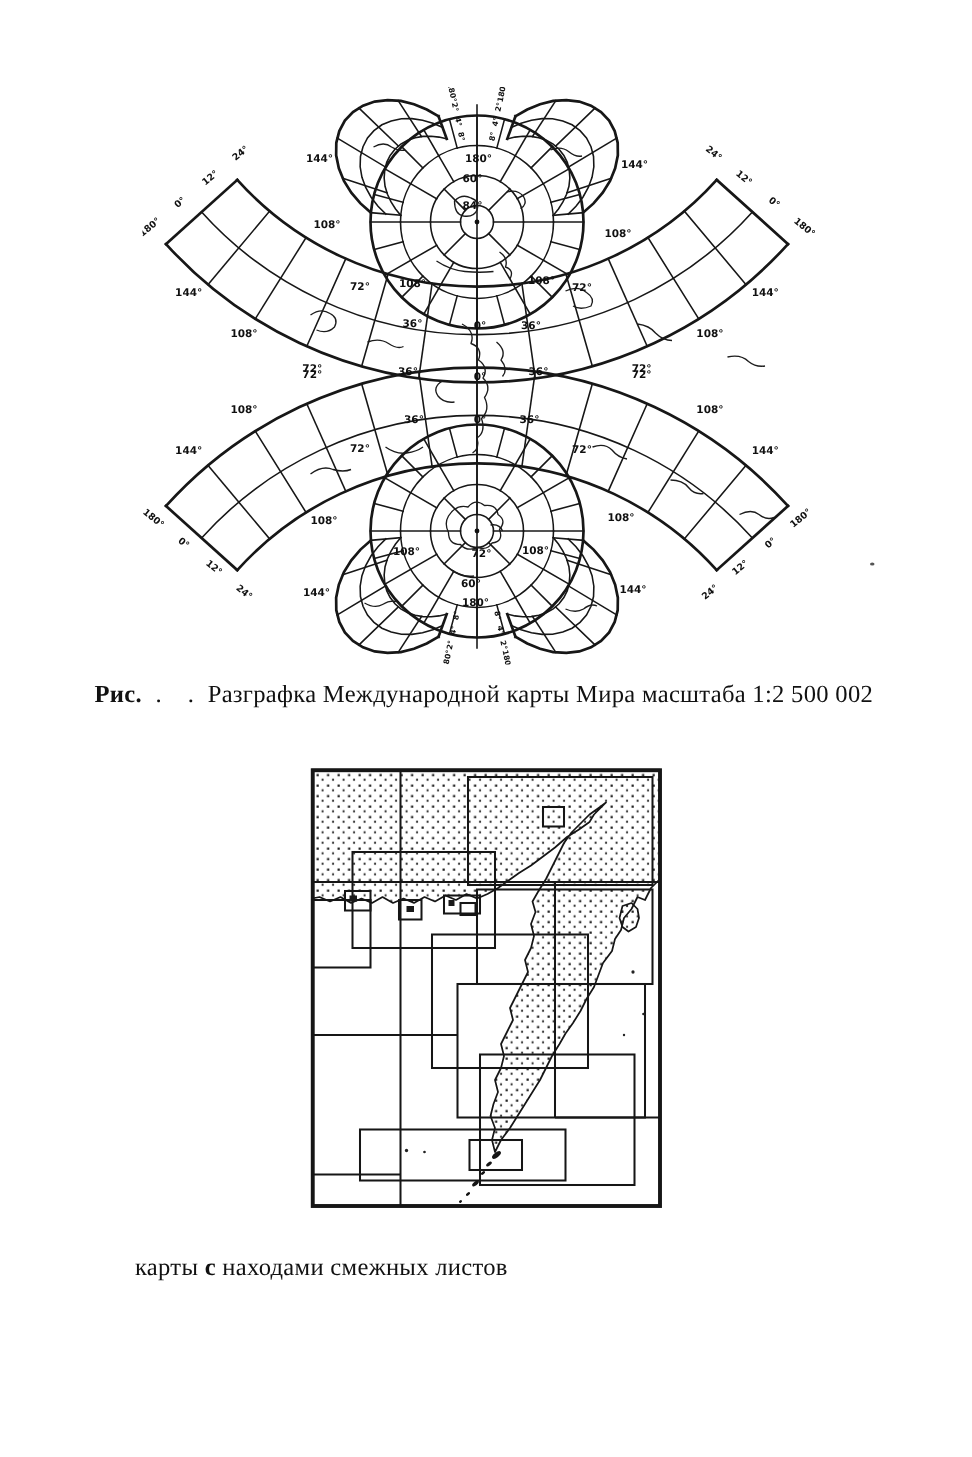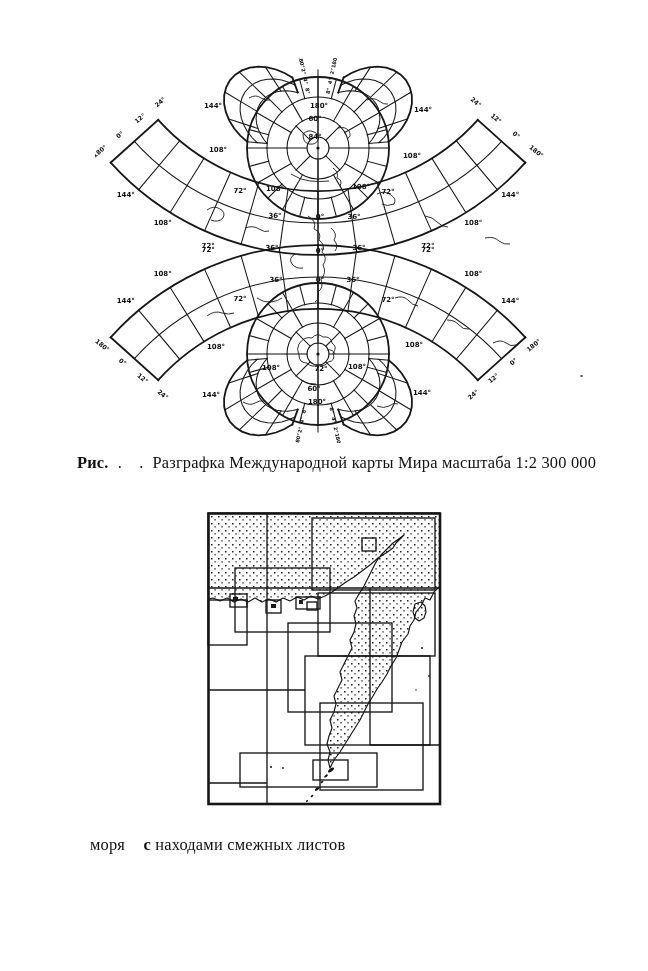--- a/index.html
+++ b/index.html
@@ -16,21 +16,21 @@
   text.f1b{font:700 6.2px "DejaVu Sans",sans-serif;fill:#101010;text-anchor:middle;}
   text.f1c{font:700 5.1px "DejaVu Sans",sans-serif;fill:#101010;text-anchor:middle;}
   .g2{stroke:#161616;stroke-width:1.35;fill:none;}
   .b2{stroke:#161616;stroke-width:2.6;fill:none;}
   .land{fill:url(#stip);stroke:#161616;stroke-width:1.15;stroke-linejoin:round;}
   .cap{position:absolute;font-size:16.4px;line-height:21.5px;letter-spacing:.2px;}
   #cap1{left:63px;top:452px;width:534px;white-space:nowrap;}
   #cap2{left:63px;top:834px;width:524px;}
   #cap2 .jline{text-align:justify;text-align-last:justify;}
   #cap2 .iline{padding-left:27px;}
-  .capb{font-weight:bold;margin-left:14px;}
+  .capb{font-weight:bold;}
   .dots{white-space:pre;margin:0 9px 0 9px;}
   #speck{position:absolute;left:580px;top:375px;width:3px;height:2px;background:#555;border-radius:50%;}
 </style>
 </head>
 <body>
 
 <div class="fig" id="fig1-wrap">
   <svg id="f1" width="460" height="385" viewBox="0 0 460 385">
     <g id="f1-bands">
         <line x1="223" y1="12" x2="223" y2="374" class="ln1"></line>
@@ -301,21 +301,21 @@
         <text x="204.7" y="382.1" class="f1c" transform="rotate(-78.0 204.7 382.1)">180°</text>
         <text x="235.1" y="352.7" class="f1c" transform="rotate(78.0 235.1 352.7)">8°</text>
         <text x="237.1" y="362.5" class="f1c" transform="rotate(78.0 237.1 362.5)">4°</text>
         <text x="239.2" y="372.3" class="f1c" transform="rotate(78.0 239.2 372.3)">2°</text>
         <text x="241.3" y="382.1" class="f1c" transform="rotate(78.0 241.3 382.1)">180°</text>
       </g>
   </svg>
 </div>
 
 <div class="cap" id="cap1">
-  <span class="capb">Рис.</span><span class="dots">.    .</span><span>Разграфка Международной карты Мира масштаба 1:2 300 000</span>
+  <span class="capb">Рис.</span><span class="dots">.    .</span><span>Разграфка Международной карты Мира масштаба 1:2 500 002</span>
 </div>
 
 <div class="fig" id="fig2-wrap">
   <svg id="f2" width="240" height="300" viewBox="0 0 240 300">
     <defs>
       <pattern id="stip" width="7" height="7" patternUnits="userSpaceOnUse">
         <rect x="1" y="1" width="1.5" height="1.5" fill="#222"></rect>
         <rect x="4.4" y="4.2" width="1.3" height="1.3" fill="#222"></rect>
       </pattern>
     </defs>
@@ -364,17 +364,17 @@
         <circle cx="213" cy="182" r="0.8" fill="#222"></circle>
       </g>
     <g id="f2-border">
         <rect x="5.5" y="5.5" width="231.5" height="290.5" class="b2"></rect>
       </g>
   </svg>
 </div>
 
 <div class="cap" id="cap2">
   <div class="iline">
-    <span>моря </span><span class="capb">с</span><span> находами смежных листов</span>
+    <span>карты </span><span class="capb">с</span><span> находами смежных листов</span>
   </div>
 </div>
 
 <div id="speck"></div>
 
 </body></html>

